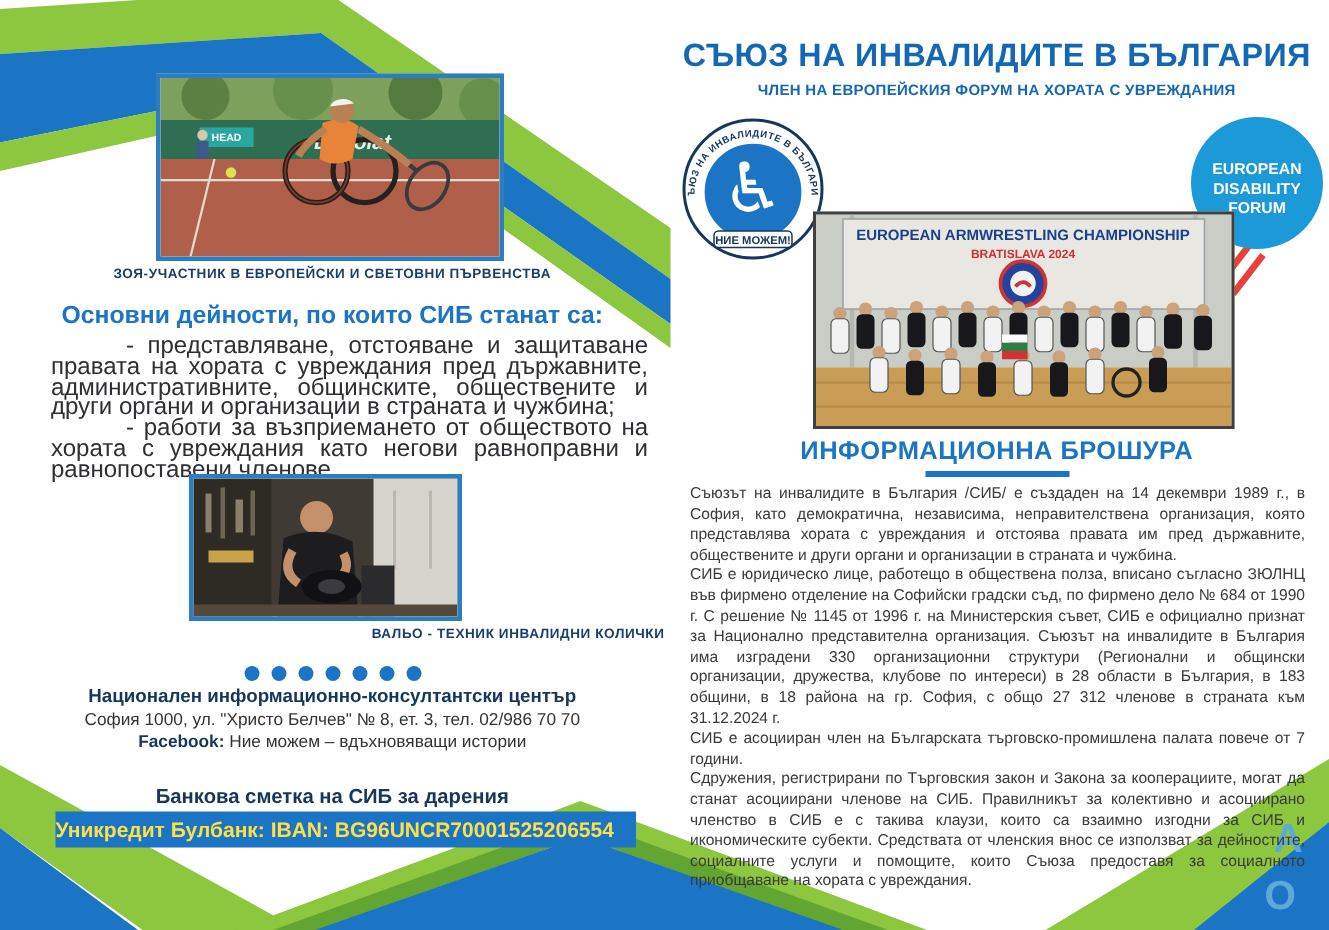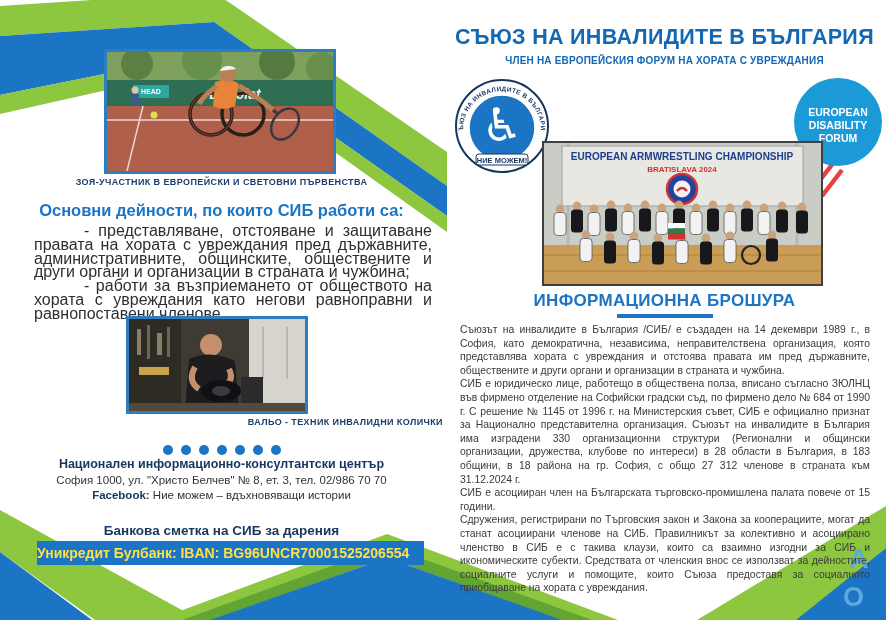--- a/index.html
+++ b/index.html
@@ -106,21 +106,21 @@
           <path d="M113,19 a9,7 0 0 1 16,-2 Z" fill="#f2f2f2"></path>
           <path d="M132,34 Q152,46 166,58" stroke="#b97f55" stroke-width="5" fill="none"></path>
           <path d="M110,34 Q96,44 92,52" stroke="#b97f55" stroke-width="5" fill="none"></path>
           <ellipse cx="178" cy="72" rx="12" ry="17" transform="rotate(35 178 72)" fill="none" stroke="#3a3a3a" stroke-width="2.5"></ellipse>
           <line x1="166" y1="58" x2="171" y2="62" stroke="#3a3a3a" stroke-width="3"></line>
         </g>
       </svg>
     </div>
     <div class="photo-cap" style="top:177px;">ЗОЯ-УЧАСТНИК В ЕВРОПЕЙСКИ И СВЕТОВНИ ПЪРВЕНСТВА</div>
 
-    <div class="act-head">Основни дейности, по които СИБ работи са:</div>
+    <div class="act-head">Основни дейности, по които СИБ станат са:</div>
     <div class="bullets">
       <p>- представляване, отстояване и защитаване правата на хората с увреждания пред държавните, административните, общинските, обществените и други органи и организации в страната и чужбина;</p>
       <p>- работи за възприемането от обществото на хората с увреждания като негови равноправни и равнопоставени членове.</p>
     </div>
 
     <div class="photo-frame" style="left:126px;top:316px;width:176px;height:92px;">
       <svg width="176" height="92" viewBox="0 0 176 92">
         <rect x="0" y="0" width="176" height="92" fill="#3f3a33"></rect>
         <rect x="0" y="0" width="52" height="92" fill="#2e2a24"></rect>
         <rect x="8" y="10" width="4" height="26" fill="#8a7f6a"></rect>
@@ -252,18 +252,18 @@
         <circle cx="207" cy="112" r="9" fill="none" stroke="#222" stroke-width="2.2"></circle>
       </svg>
     </div>
 
     <div class="broch-head">ИНФОРМАЦИОННА БРОШУРА</div>
     <div class="broch-bar"></div>
 
     <div class="body-text">
       <p>Съюзът на инвалидите в България /СИБ/ е създаден на 14 декември 1989 г., в София, като демократична, независима, неправителствена организация, която представлява хората с увреждания и отстоява правата им пред държавните, обществените и други органи и организации в страната и чужбина.</p>
       <p>СИБ е юридическо лице, работещо в обществена полза, вписано съгласно ЗЮЛНЦ във фирмено отделение на Софийски градски съд, по фирмено дело № 684 от 1990 г. С решение № 1145 от 1996 г. на Министерския съвет, СИБ е официално признат за Национално представителна организация. Съюзът на инвалидите в България има изградени 330 организационни структури (Регионални и общински организации, дружества, клубове по интереси) в 28 области в България, в 183 общини, в 18 района на гр. София, с общо 27 312 членове в страната към 31.12.2024 г.</p>
-      <p>СИБ е асоцииран член на Българската търговско-промишлена палата повече от 15 години.</p>
+      <p>СИБ е асоцииран член на Българската търговско-промишлена палата повече от 7 години.</p>
       <p>Сдружения, регистрирани по Търговския закон и Закона за кооперациите, могат да станат асоциирани членове на СИБ. Правилникът за колективно и асоциирано членство в СИБ е с такива клаузи, които са взаимно изгодни за СИБ и икономическите субекти. Средствата от членския внос се използват за дейностите, социалните услуги и помощите, които Съюза предоставя за социалното приобщаване на хората с увреждания.</p>
     </div>
   </div>
 
 </div>
 
 </body></html>

